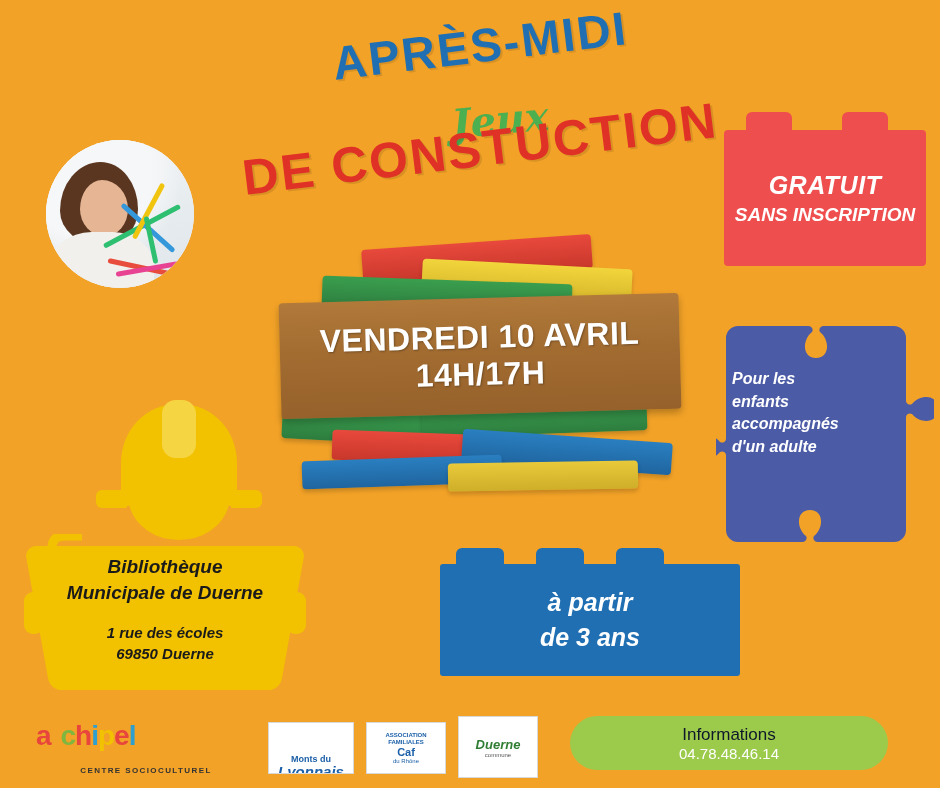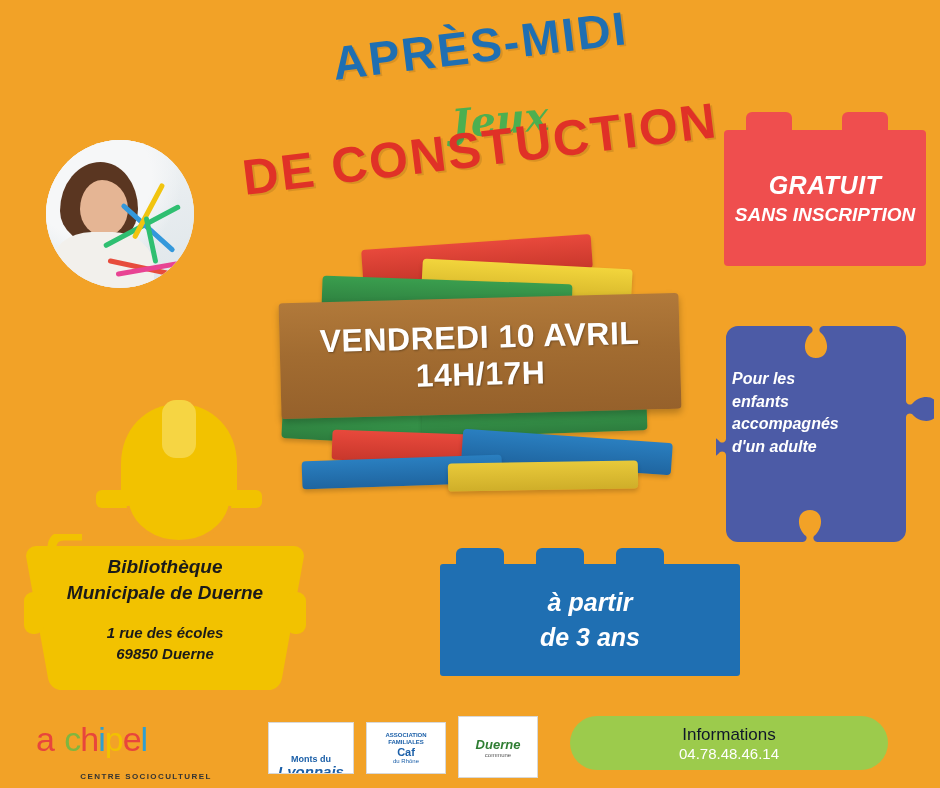--- a/index.html
+++ b/index.html
@@ -337,22 +337,22 @@
     top: 716px;
     width: 480px;
     height: 64px;
   }
   .logo-archipel {
     position: absolute;
     left: 0; top: 6px;
     width: 220px;
   }
   .logo-archipel .word {
-    font-size: 34px;
-    font-weight: normal;
+    font-size: 28px;
+    font-weight: bold;
     letter-spacing: -1px;
     line-height: 1;
   }
   .logo-archipel .sub {
     margin-top: 16px;
     text-align: center;
     font-size: 8px;
     letter-spacing: 1.4px;
     color: #333;
     font-weight: bold;

